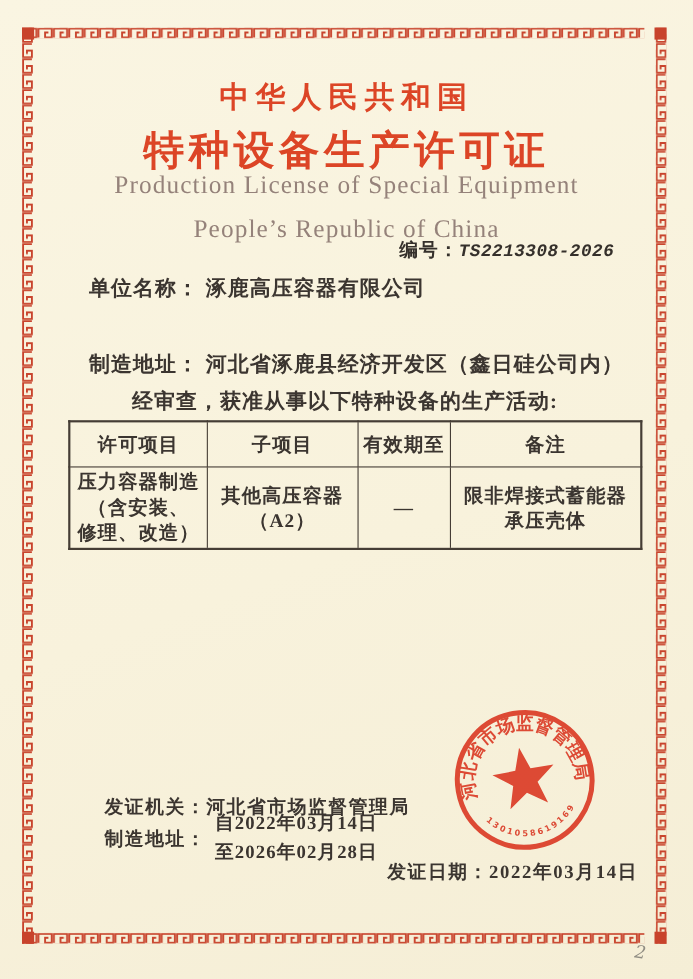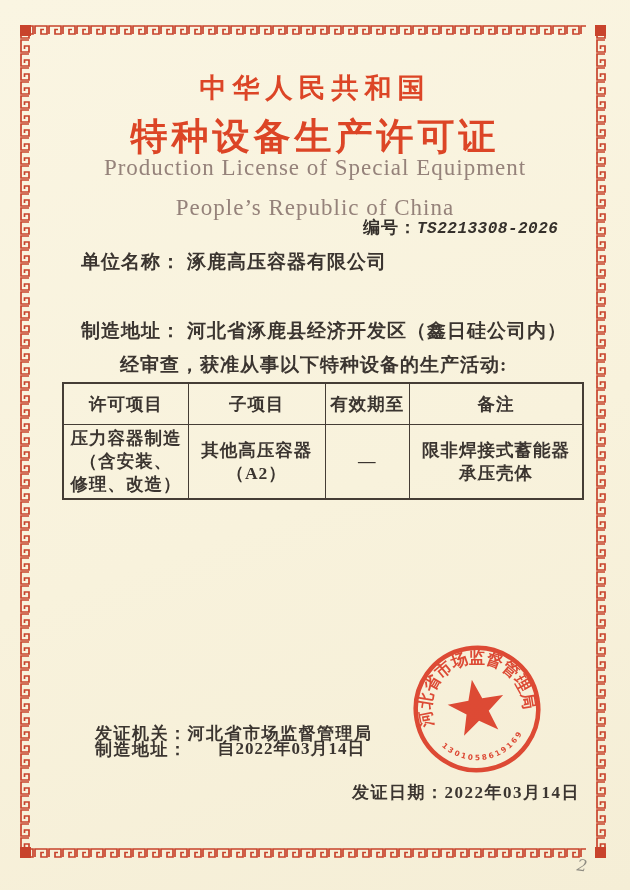--- a/index.html
+++ b/index.html
@@ -47,21 +47,21 @@
   }
   table.lic{border:2.5px solid #453d35;}
   table.lic th{height:36px;font-weight:600;}
   table.lic td{height:68px;white-space:pre-line;line-height:23px;}
   .c0{width:24.1%;} .c1{width:26.3%;} .c2{width:16.2%;} .c3{width:33.4%;}
   
   .footer-line{position:absolute;font-size:17px;font-weight:600;color:#3b3530;letter-spacing:1.5px;white-space:nowrap;}
   .authority{top:698px;left:95px;margin-top:24px;}
   .validity{top:736px;left:95px;display:flex;align-items:center;}
   .validity .dates{display:flex;flex-direction:column;margin-left:8px;font-weight:600;}
-  .validity .dates span{line-height:26px;letter-spacing:1px;margin-left:22px;}
+  .validity .dates span{line-height:26px;letter-spacing:1px;}
   .issue-date{top:781px;left:352px;}
   
   .seal{
     position:absolute;left:398px;top:630px;width:158px;height:158px;
     transform:rotate(-10deg);mix-blend-mode:multiply;opacity:.9;z-index:3;
   }
   
   .hand-num{
     position:absolute;left:577px;top:856px;font-size:16px;color:#8f8c82;
     font-style:italic;transform:rotate(8deg);
@@ -143,20 +143,21 @@
     </table>
 
   <div class="footer-line authority">
     <span>发证机关：</span><span>河北省市场监督管理局</span>
   </div>
 
   <div class="footer-line validity">
     <span>制造地址：</span>
     <span class="dates">
       <span>自2022年03月14日</span>
+      <span>至2026年02月28日</span>
     </span>
   </div>
 
   <div class="footer-line issue-date">
     <span>发证日期：</span><span>2022年03月14日</span>
   </div>
 
   <svg class="seal" viewBox="0 0 160 160">
     <defs>
       <path id="sealTextArc" d="M35.8,96.1 A47,47 0 1 1 124.2,96.1" fill="none"></path>

